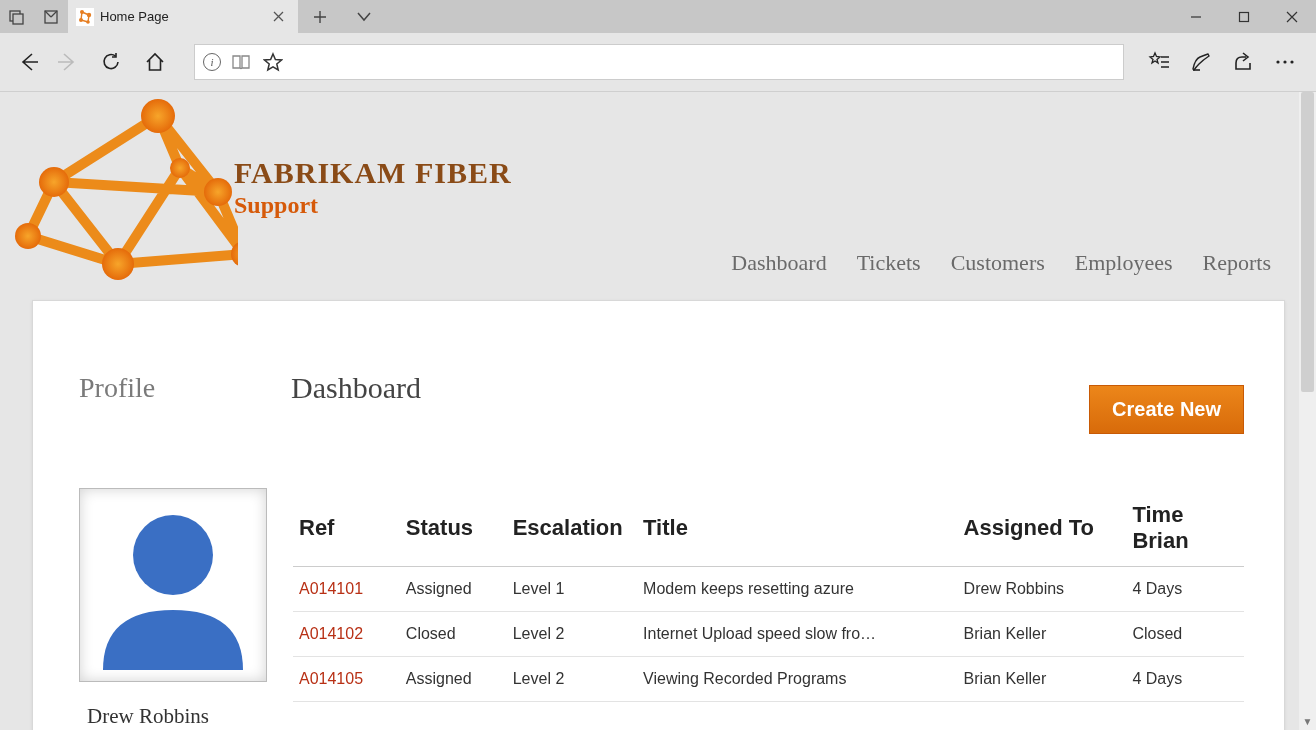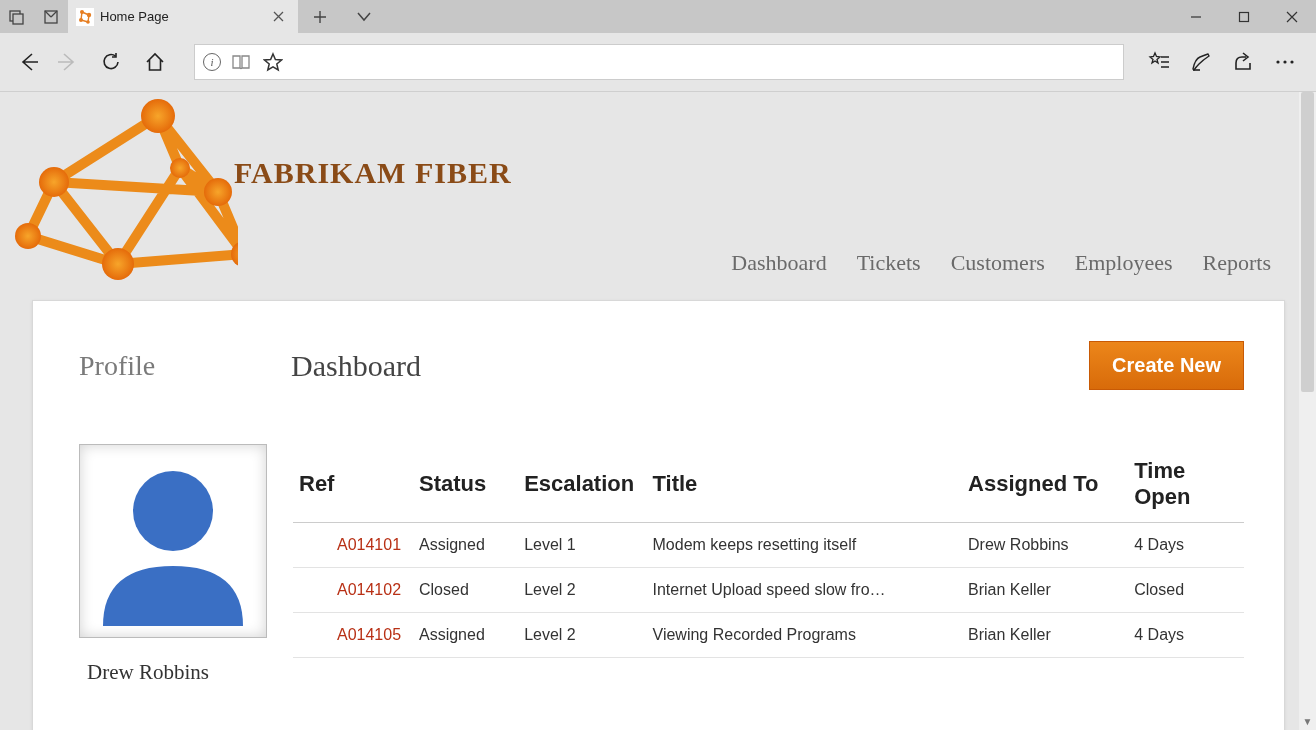--- a/index.html
+++ b/index.html
@@ -47,31 +47,31 @@
 .mainnav { position: absolute; right: 28px; bottom: 24px; display: flex; gap: 30px; }
 .mainnav a { font-family: Georgia, "Times New Roman", serif; font-size: 22px; color: #6a6a6a; text-decoration: none; }
 
 .content-card { position: absolute; left: 32px; right: 14px; top: 208px; background: #fff; border: 1px solid #d8d8d8; box-shadow: 0 1px 3px rgba(0,0,0,0.08); padding: 40px 40px 0 46px; height: 500px; }
 
 .content-top { display: flex; align-items: center; }
 .profile-col { width: 212px; }
 .profile-title { font-family: Georgia, "Times New Roman", serif; font-size: 28px; color: #7a7a7a; }
 .dash-col { flex: 1; display: flex; align-items: center; }
 .dash-title { font-family: Georgia, "Times New Roman", serif; font-size: 30px; color: #444; }
-.create-btn { margin-left: auto; background: linear-gradient(#ec861a, #d86b0a); color: #fff; border: 1px solid #c85a05; font-size: 20px; font-weight: bold; padding: 12px 22px; cursor: pointer; }
+.create-btn { margin-left: auto; background: linear-gradient(#ec861a, #d86b0a); color: #fff; border: 1px solid #c85a05; font-size: 20px; font-weight: bold; padding: 12px 22px; cursor: pointer; margin-top: 44px; }
 
 .below { display: flex; margin-top: 54px; }
 .avatar-box { width: 188px; height: 194px; border: 1px solid #bbb; background: #fff; display: flex; flex-direction: column; align-items: center; justify-content: center; box-shadow: inset 0 0 14px rgba(0,0,0,0.18); }
 .username { font-family: Georgia, "Times New Roman", serif; font-size: 21px; color: #333; margin-top: 22px; margin-left: 8px; }
 
 .table-wrap { flex: 1; margin-left: 26px; }
 table { width: 100%; border-collapse: collapse; }
 th { text-align: left; font-size: 22px; font-weight: bold; color: #222; padding: 14px 6px 12px; border-bottom: 1px solid #ccc; }
 td { font-size: 16px; color: #333; padding: 13px 6px; border-bottom: 1px solid #e3e3e3; white-space: nowrap; overflow: hidden; text-overflow: ellipsis; }
-td.ref a { color: #b83015; text-decoration: none; margin-left: 38px; }
+td.ref a { color: #b83015; text-decoration: none; }
 col.c-ref { width: 100px; }
 col.c-status { width: 100px; }
 col.c-esc { width: 120px; }
 col.c-title { width: 300px; }
 col.c-assigned { width: 158px; }
 col.c-time { width: 110px; }
 td.title-cell { max-width: 300px; }
 </style>
 </head>
 <body>
@@ -217,20 +217,21 @@
           <circle cx="46" cy="86" r="15" fill="url(#g1)"></circle>
           <circle cx="210" cy="96" r="14" fill="url(#g1)"></circle>
           <circle cx="172" cy="72" r="10" fill="url(#g1)"></circle>
           <circle cx="110" cy="168" r="16" fill="url(#g1)"></circle>
           <circle cx="20" cy="140" r="13" fill="url(#g1)"></circle>
           <circle cx="236" cy="158" r="13" fill="url(#g1)"></circle>
         </svg>
       </div>
       <div class="brand">
         <div class="t1">FABRIKAM FIBER</div>
+        <div class="t2">Support</div>
       </div>
       <div class="mainnav">
         <a href="#">Dashboard</a>
         <a href="#">Tickets</a>
         <a href="#">Customers</a>
         <a href="#">Employees</a>
         <a href="#">Reports</a>
       </div>
     </div>
 
@@ -266,29 +267,29 @@
                 <col class="c-assigned">
                 <col class="c-time">
             </colgroup>
             <thead>
               <tr>
                 <th>Ref</th>
                 <th>Status</th>
                 <th>Escalation</th>
                 <th>Title</th>
                 <th>Assigned To</th>
-                <th>Time Open</th>
+                <th>Time Brian</th>
               </tr>
             </thead>
             <tbody id="ticket-rows">
                 <tr>
                   <td class="ref"><a href="#">A014101</a></td>
                   <td>Assigned</td>
                   <td>Level 1</td>
-                  <td class="title-cell">Modem keeps resetting itself</td>
+                  <td class="title-cell">Modem keeps resetting azure</td>
                   <td>Drew Robbins</td>
                   <td>4 Days</td>
                 </tr>
                 <tr>
                   <td class="ref"><a href="#">A014102</a></td>
                   <td>Closed</td>
                   <td>Level 2</td>
                   <td class="title-cell">Internet Upload speed slow fro…</td>
                   <td>Brian Keller</td>
                   <td>Closed</td>

